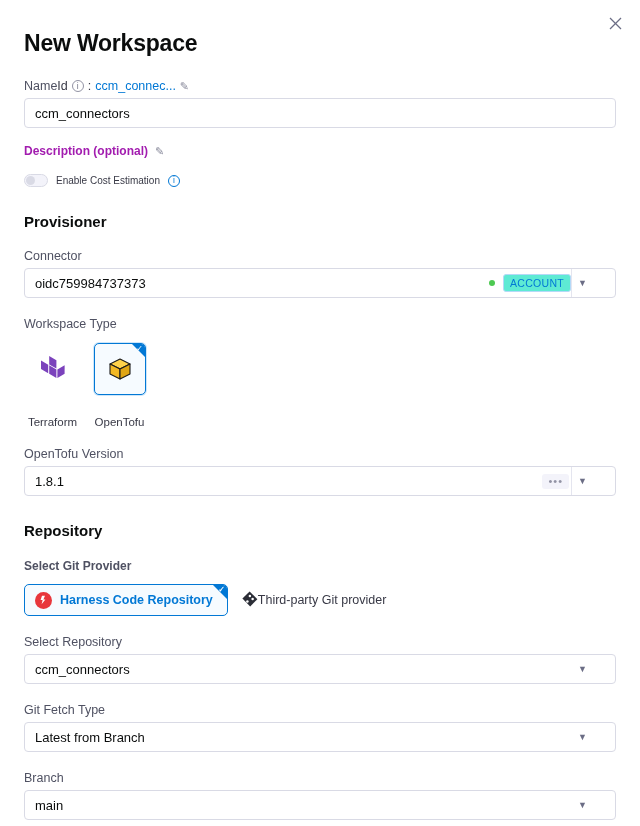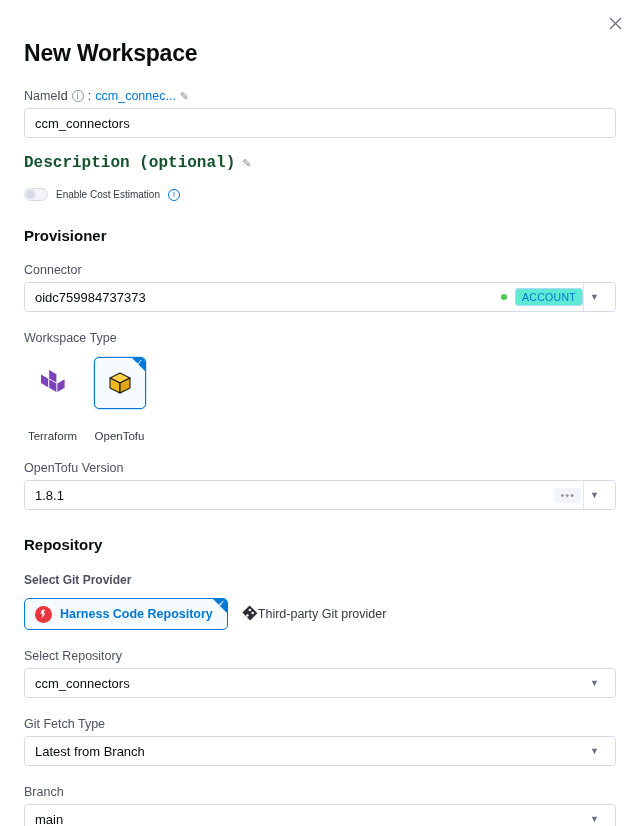--- a/index.html
+++ b/index.html
@@ -23,21 +23,21 @@
     width: 26px; height: 26px;
     display: flex; align-items: center; justify-content: center;
     color: #6b6d85;
     cursor: pointer;
     font-size: 17px;
     line-height: 1;
     background: none; border: none;
   }
   h1.title {
     margin: 0;
-    padding-top: 40px;
+    padding-top: 30px;
     font-size: 23px;
     font-weight: bold;
     letter-spacing: -0.2px;
     color: #0b0d0d;
   }
   .row-label-line {
     display: flex;
     align-items: center;
     margin-top: 22px;
     margin-bottom: 5px;
@@ -85,25 +85,24 @@
     outline: none;
   }
   input.text-input::placeholder { color: #b0b1c4; }
   .desc-row {
     display: flex;
     align-items: center;
     gap: 7px;
     margin-top: 16px;
   }
   .desc-link {
-    font-size: 16px;
+    font-size: 12px;
     font-weight: bold;
-    color: #14532d;
-    cursor: pointer;
-    font-family: Liberation Mono, monospace;
+    color: #a21caf;
+    cursor: pointer;
   }
   .toggle-row {
     display: flex;
     align-items: center;
     gap: 8px;
     margin-top: 16px;
   }
   .toggle {
     width: 24px; height: 13px;
     border-radius: 7px;
@@ -141,21 +140,21 @@
     color: #0b0d0d;
   }
   .select-box {
     width: 100%;
     height: 30px;
     border: 1px solid #d9dae5;
     border-radius: 4px;
     background: #fff;
     display: flex;
     align-items: center;
-    padding: 0 10px 0 10px;
+    padding: 0 22px 0 10px;
     font-size: 13px;
     color: #0b0d0d;
     position: relative;
     cursor: pointer;
   }
   .select-box .val { flex: 1; overflow: hidden; white-space: nowrap; }
   .chev {
     width: 22px;
     display: flex; align-items: center; justify-content: center;
     color: #6b6d85;

